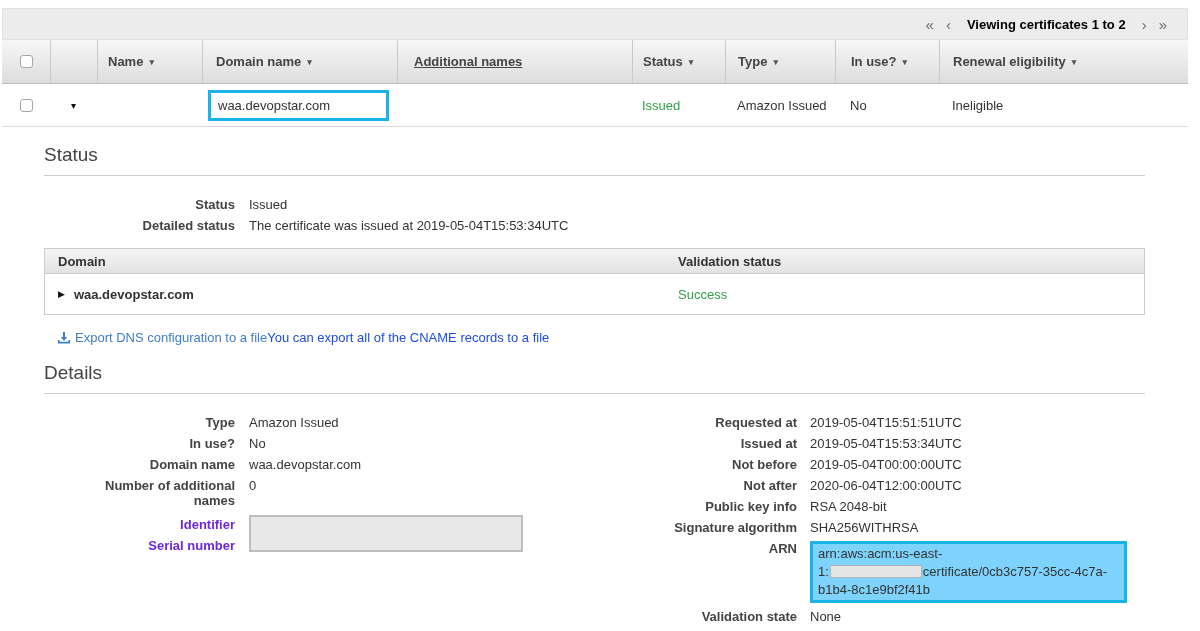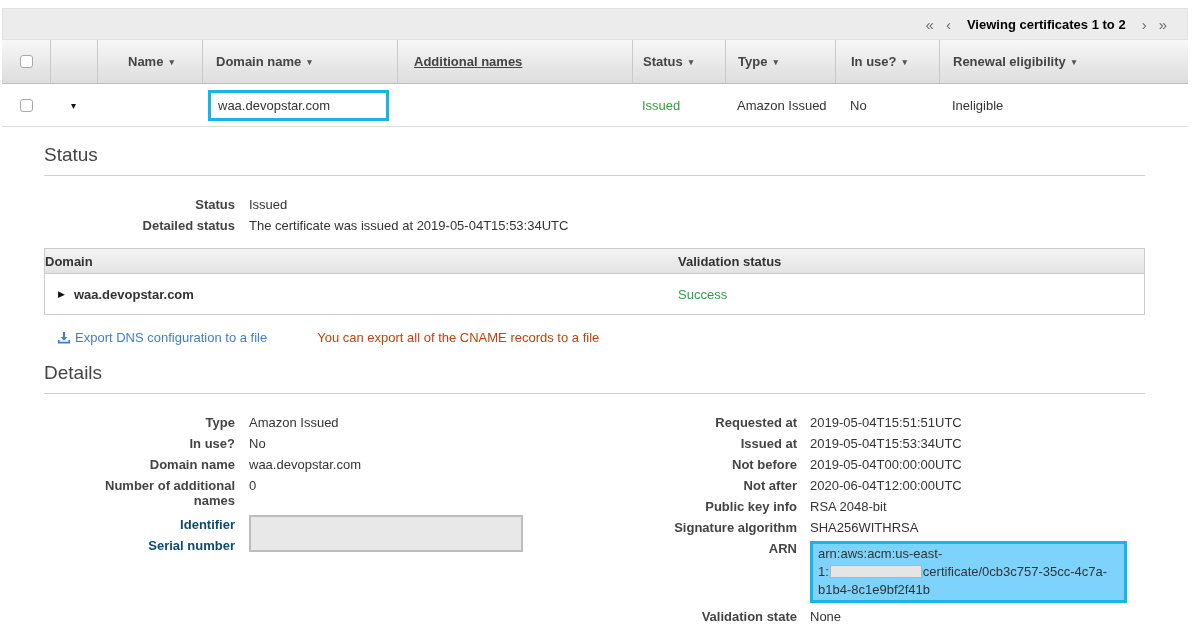--- a/index.html
+++ b/index.html
@@ -32,21 +32,21 @@
   }
   .hcell {
     display: flex; align-items: center;
     border-left: 1px solid #c9c9c9;
     font-weight: bold; color: #444; cursor: pointer;
   }
   .hcell:first-child { border-left: none; }
   .sort-caret { font-size: 9px; color: #555; margin-left: 6px; }
   .c-check   { width: 48px;  justify-content: center; }
   .c-expand  { width: 47px;  justify-content: center; }
-  .c-name    { width: 105px; padding-left: 30px; }
+  .c-name    { width: 105px; padding-left: 10px; }
   .c-domain  { width: 195px; padding-left: 13px; }
   .c-addl    { width: 235px; padding-left: 16px; text-decoration: underline; }
   .c-status  { width: 93px;  padding-left: 10px; }
   .c-type    { width: 110px; padding-left: 12px; }
   .c-inuse   { width: 104px; padding-left: 15px; }
   .c-renewal { flex: 1;      padding-left: 13px; }
 
   .grid-row {
     display: flex; height: 43px; align-items: center;
     background: #fff; border-bottom: 1px solid #dcdcdc;
@@ -78,44 +78,44 @@
   }
   .kv .v { line-height: 15px; }
 
   
   .domain-table { margin-top: 15px; border: 1px solid #ccc; }
   .dt-header {
     display: flex; height: 25px; align-items: center;
     background: linear-gradient(#f4f4f4, #e3e3e3);
     border-bottom: 1px solid #ccc; font-weight: bold; color: #333;
   }
-  .dt-h1 { width: 633px; }
+  .dt-h1 { width: 633px; padding-left: 13px; }
   .dt-row { display: flex; height: 40px; align-items: center; background: #fff; }
   .dt-c1 { width: 633px; padding-left: 13px; display: flex; align-items: center; }
   .dt-expand { font-size: 9px; color: #111; cursor: pointer; margin-right: 9px; user-select: none; }
   .dt-domain { font-weight: bold; }
 
   
   .export-row { margin-top: 15px; display: flex; align-items: flex-start; padding-left: 13px; }
   .export-link {
     color: #3f7ec6; text-decoration: none; display: flex; align-items: center;
     cursor: pointer;
   }
   .export-link .dl-icon { margin-right: 4px; display: inline-flex; }
-  .export-hint { margin-left: 50px; color: #c2410c; }
+  .export-hint { color: #1d4ed8; }
 
   
   .details-grid { display: flex; margin-top: 21px; padding-bottom: 20px; }
   .dcol-left { width: 558px; }
   .dcol-right { flex: 1; }
   .dcol-right .kv .k { width: 208px; padding-right: 13px; padding-left: 20px; }
 
   .id-serial-row { display: flex; }
   .id-serial-labels { width: 205px; padding-right: 14px; text-align: right; }
-  .id-serial-labels div { font-weight: bold; color: #0c4a6e; line-height: 21px; }
+  .id-serial-labels div { font-weight: bold; color: #6d28d9; line-height: 21px; }
   .redact-big {
     width: 274px; height: 37px; background: #e8e8e8;
     border: 2px solid #bdbdbd; margin-top: 1px;
   }
 
   .arn-row { display: flex; margin-bottom: 6px; }
   .arn-box {
     width: 317px; border: 3px solid #18b4e8; padding: 1px 5px;
     line-height: 18px; background: #7dd3fc;
   }

